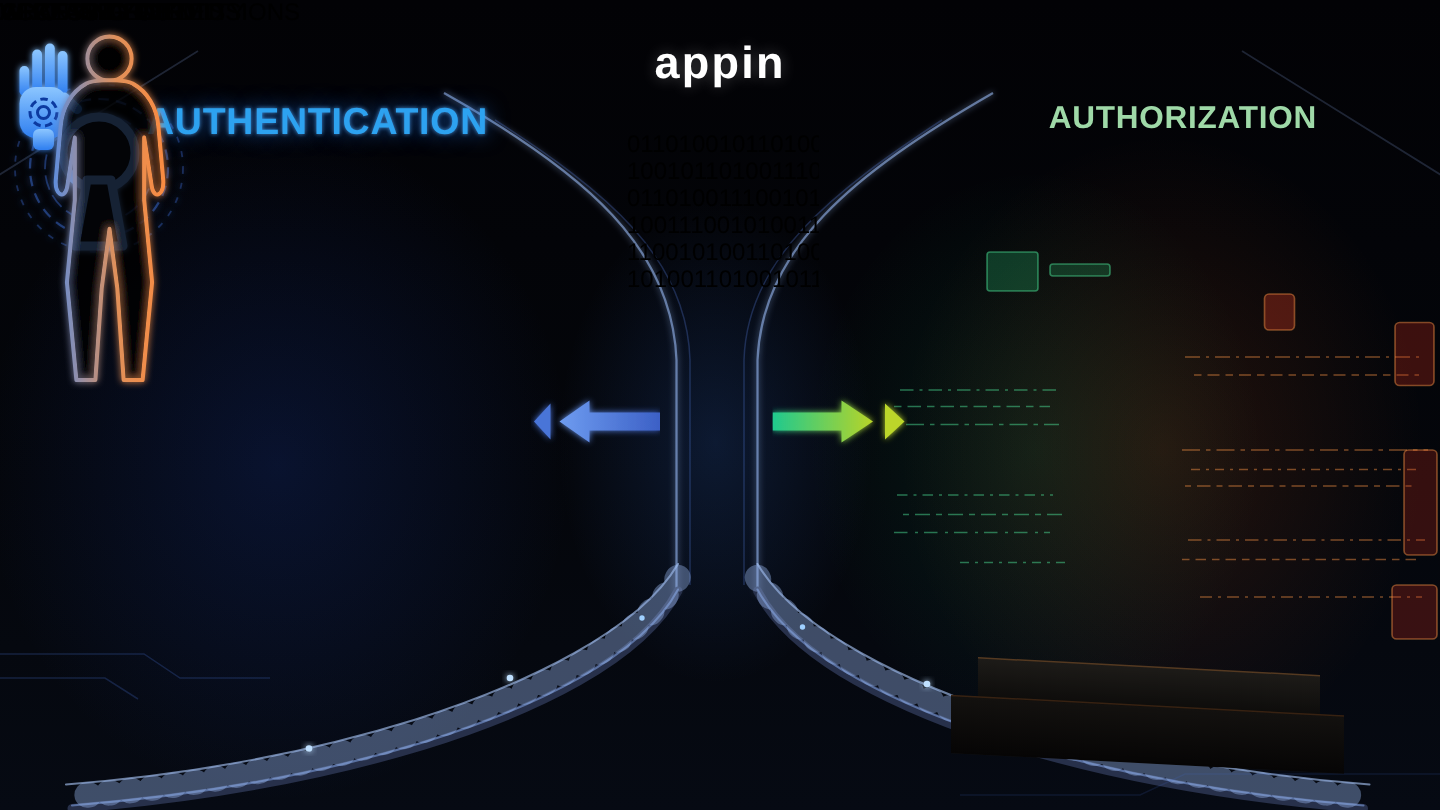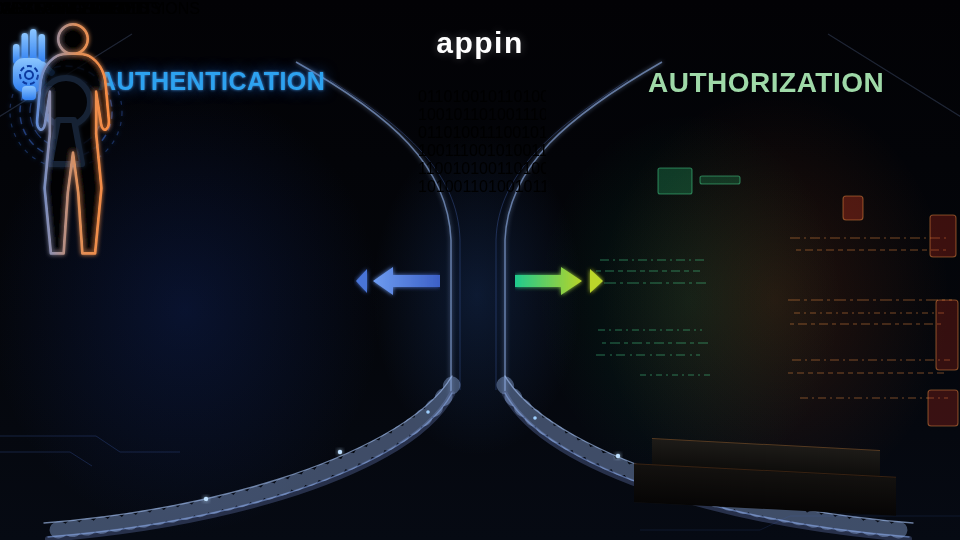--- a/index.html
+++ b/index.html
@@ -10,21 +10,21 @@
       radial-gradient(280px 320px at 185px 310px, rgba(30,70,190,0.20), transparent 70%),
       radial-gradient(250px 300px at 775px 300px, rgba(255,110,30,0.13), transparent 70%),
       radial-gradient(210px 260px at 690px 300px, rgba(30,220,130,0.10), transparent 72%),
       radial-gradient(150px 230px at 477px 295px, rgba(60,130,255,0.16), transparent 70%),
       linear-gradient(180deg,#020205 0%,#04060b 60%,#060a13 100%);
   }
   .abs{position:absolute;}
   
   .logo{left:0;right:0;top:26px;text-align:center;color:#fff;font-size:30px;font-weight:800;letter-spacing:1.5px;text-shadow:0 0 10px rgba(255,255,255,.25);}
   .h-auth{left:98px;top:67px;width:224px;text-align:center;font-size:25px;font-weight:800;letter-spacing:.5px;color:#2da2f0;text-shadow:0 0 14px rgba(40,130,255,.65),0 0 3px rgba(90,180,255,.8);}
-  .h-authz{left:648px;top:67px;width:230px;text-align:left;font-size:28px;font-weight:800;letter-spacing:.5px;color:#9fd9a8;
+  .h-authz{left:648px;top:67px;width:230px;text-align:right;font-size:21px;font-weight:800;letter-spacing:.5px;color:#9fd9a8;
     background:linear-gradient(90deg,#66e2a0 0%,#bfe3cd 42%,#ead9c4 55%,#f5a express 0;
     background:linear-gradient(90deg,#66e2a0 0%,#bfe3cd 42%,#ead9c4 55%,#f5a46a 100%);
     -webkit-background-clip:text;background-clip:text;-webkit-text-fill-color:transparent;
     text-shadow:0 0 16px rgba(120,230,160,.25);}
   .granting{left:560px;top:129px;width:170px;font-size:15.5px;font-weight:700;letter-spacing:.3px;color:#eef1f5;text-shadow:0 0 6px rgba(255,255,255,.25);}
   .granting-rule{left:560px;top:153px;width:156px;height:2px;background:#99a1ad;box-shadow:0 1px 2px rgba(0,0,0,.8);}
   
   .q{width:130px;text-align:center;font-size:13.5px;font-weight:700;color:#f2f4f8;letter-spacing:.2px;text-shadow:0 0 6px rgba(200,220,255,.35);}
   .q-top{left:259px;top:147px;}
   .q-bottom{left:259px;top:352px;}

